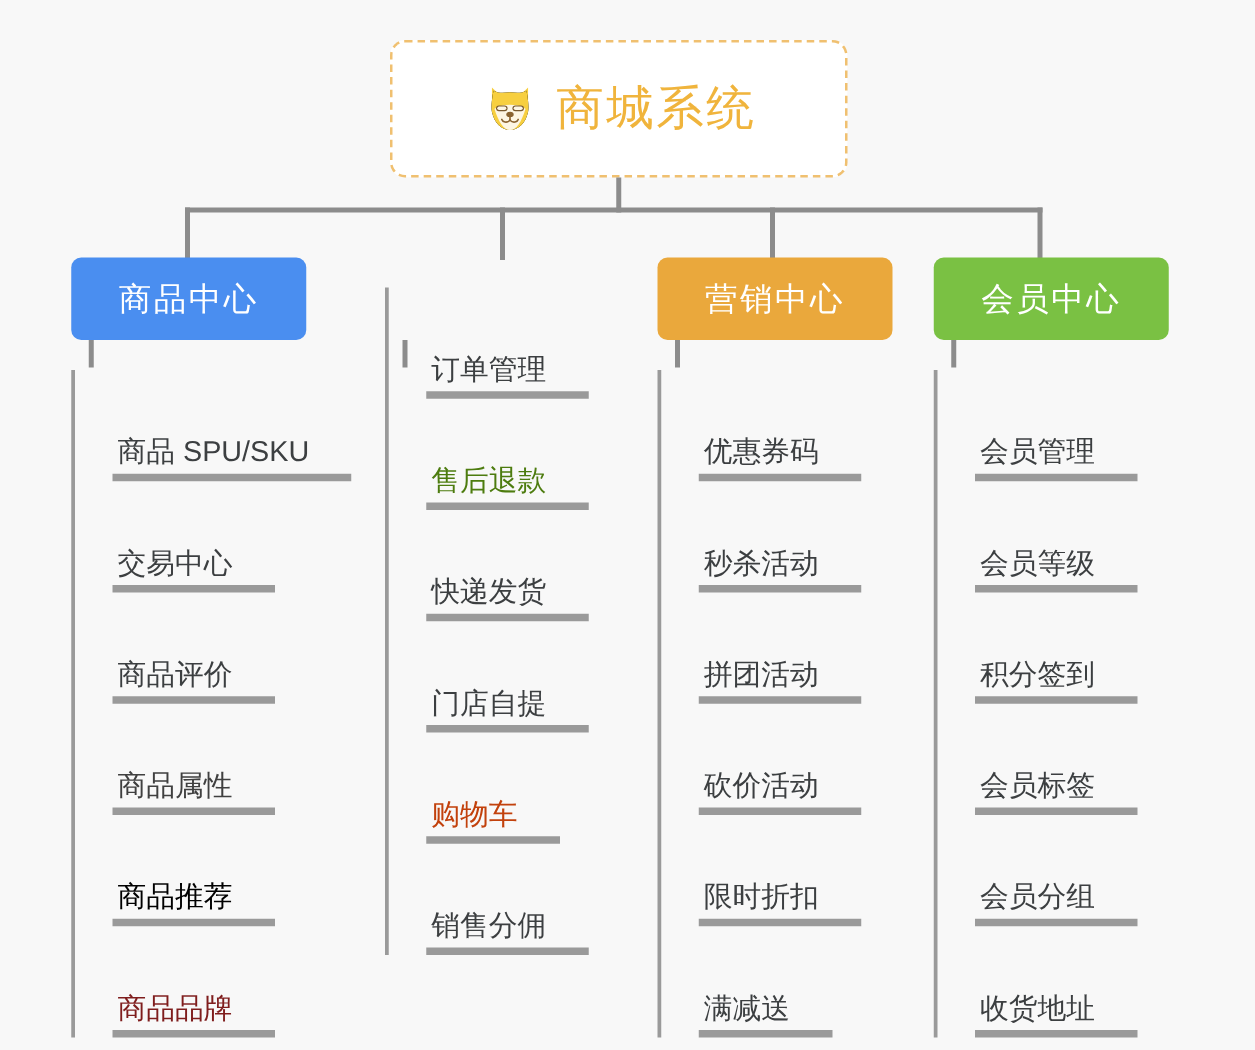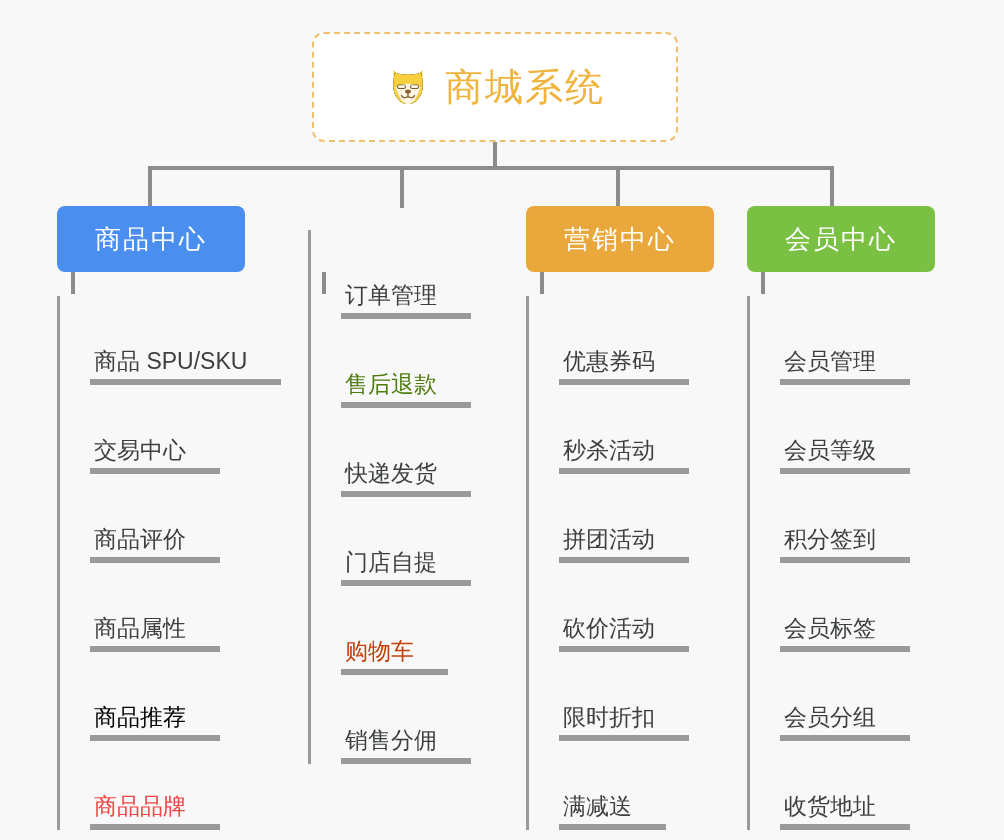--- a/index.html
+++ b/index.html
@@ -166,21 +166,21 @@
       <div class="leaf-item-wrap">
           <span class="leaf-inner leaf-label" style="border-bottom-color: rgb(154, 154, 154); color: rgb(60, 63, 65);">商品评价</span>
         </div>
       <div class="leaf-item-wrap">
           <span class="leaf-inner leaf-label" style="border-bottom-color: rgb(154, 154, 154); color: #404040;">商品属性</span>
         </div>
       <div class="leaf-item-wrap">
           <span class="leaf-inner leaf-label" style="border-bottom-color: rgb(154, 154, 154); color: #000000;">商品推荐</span>
         </div>
       <div class="leaf-item-wrap">
-          <span class="leaf-inner leaf-label" style="border-bottom-color: rgb(154, 154, 154); color: #ef4444;">商品品牌</span>
+          <span class="leaf-inner leaf-label" style="border-bottom-color: rgb(154, 154, 154); color: #7f1d1d;">商品品牌</span>
         </div>
     </div>
   </div>
 
   <div class="column col-2">
     <div class="leaf-list" style="border-left-color: rgb(154, 154, 154);">
       <div class="leaf-item-wrap">
           <span class="leaf-inner leaf-label" style="border-bottom-color: rgb(154, 154, 154); color: rgb(60, 63, 65);">订单管理</span>
         </div>
       <div class="leaf-item-wrap">

